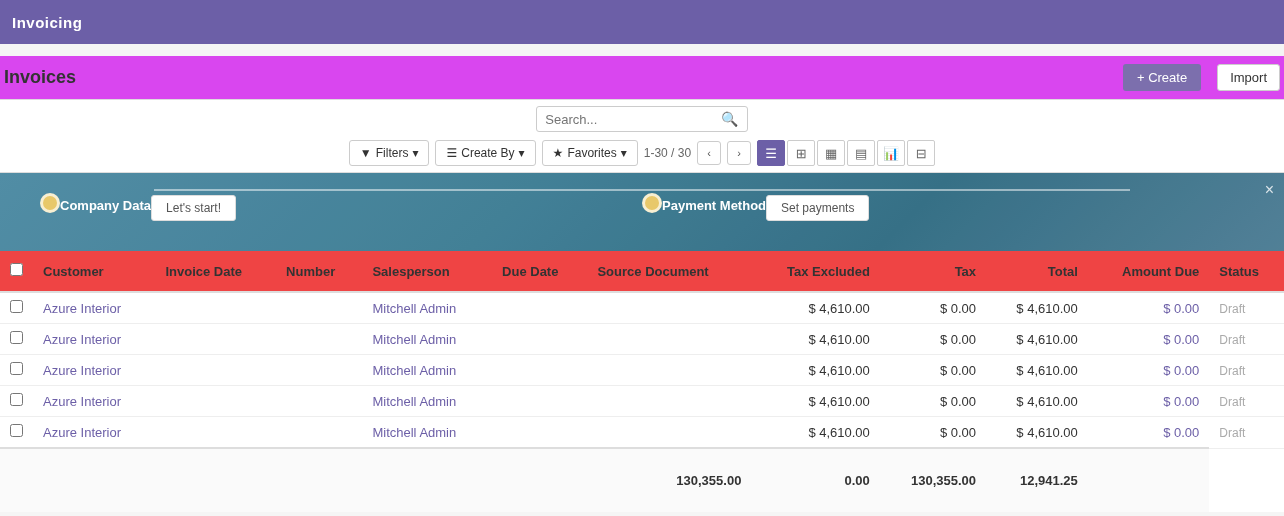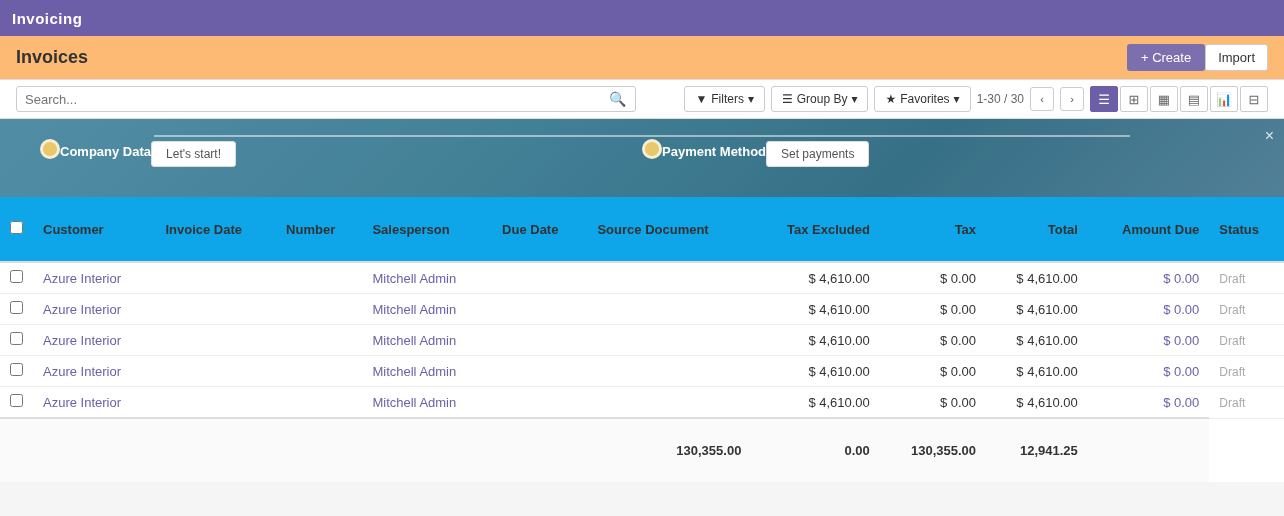--- a/index.html
+++ b/index.html
@@ -1,40 +1,41 @@
 <!DOCTYPE html>
 <html><head>
   <meta charset="utf-8">
   <style>
     * { box-sizing: border-box; margin: 0; padding: 0; }
     body { font-family: Arial, sans-serif; font-size: 13px; background: #f5f5f5; color: #333; overflow-x: hidden; }
 
     
     .top-nav {
       background: #6c5fa7;
-      height: 36px;
+      height: 44px;
       display: flex;
       align-items: center;
       padding: 0 12px;
     }
     .top-nav-title {
       color: #fff;
       font-size: 15px;
       font-weight: bold;
       letter-spacing: 0.5px;
     }
 
     
     .page-header {
-      background: #fdba74;
-      padding: 8px 16px;
+      background: #d946ef;
+      padding: 8px 4px;
       display: flex;
       align-items: center;
       justify-content: space-between;
       border-bottom: 1px solid #ddd;
+      margin-top: 12px;
     }
     .page-header-left {
       display: flex;
       align-items: center;
       gap: 12px;
     }
     .page-title {
       font-size: 18px;
       font-weight: bold;
       color: #333;
@@ -63,20 +64,21 @@
 
     
     .toolbar {
       background: #fff;
       padding: 6px 16px;
       display: flex;
       align-items: center;
       justify-content: space-between;
       border-bottom: 1px solid #ddd;
       gap: 8px;
+      flex-direction: column;
     }
     .search-box {
       display: flex;
       align-items: center;
       border: 1px solid #ccc;
       border-radius: 3px;
       padding: 4px 8px;
       flex: 1;
       max-width: 620px;
       background: #fff;
@@ -237,23 +239,23 @@
     
     .table-container {
       background: #fff;
     }
     table {
       width: 100%;
       border-collapse: collapse;
       font-size: 13px;
     }
     thead th {
-      background: #0ea5e9;
+      background: #ef4444;
       border-bottom: 2px solid #ddd;
-      padding: 24px 10px;
+      padding: 12px 10px;
       text-align: left;
       font-weight: bold;
       color: #333;
       white-space: nowrap;
     }
     thead th.num { text-align: right; }
     tbody tr {
       border-bottom: 1px solid #eee;
     }
     tbody td {
@@ -281,40 +283,40 @@
 <body>
 
 <div class="top-nav">
   <span class="top-nav-title">Invoicing</span>
 </div>
 
 <div class="page-header">
   <div class="page-header-left">
     <h1 class="page-title">Invoices</h1>
   </div>
-  <div style="display:flex; gap:0; align-items:center;">
+  <div style="display:flex; gap:16px; align-items:center;">
     <button class="btn-create">+ Create</button>
     <button class="btn-import">Import</button>
   </div>
 </div>
 
 <div class="toolbar">
   <div class="search-box">
     <input type="text" placeholder="Search..." style="">
     <span class="search-icon">🔍</span>
   </div>
   <div class="toolbar-right">
     <button class="btn-toolbar">
       <span>▼</span>
       <span>Filters</span>
       <span>▾</span>
     </button>
     <button class="btn-toolbar">
       <span>☰</span>
-      <span>Group By</span>
+      <span>Create By</span>
       <span>▾</span>
     </button>
     <button class="btn-toolbar">
       <span>★</span>
       <span>Favorites</span>
       <span>▾</span>
     </button>
     <span class="pagination-info">1-30 / 30</span>
     <button class="btn-nav">‹</button>
     <button class="btn-nav">›</button>

